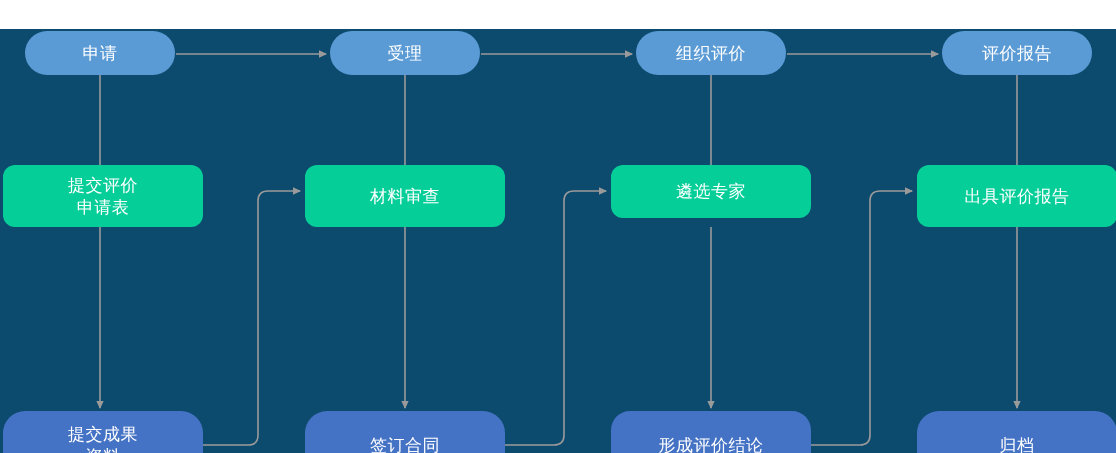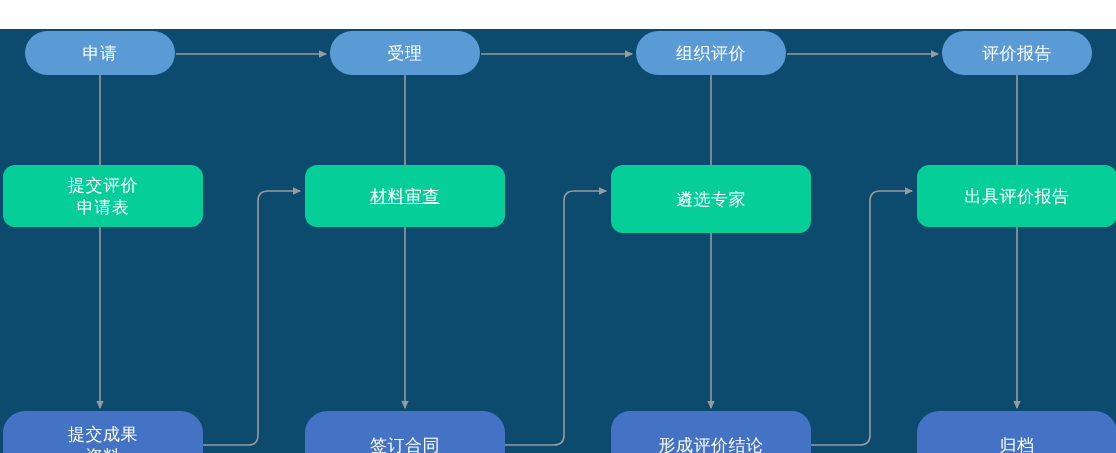--- a/index.html
+++ b/index.html
@@ -81,22 +81,22 @@
     </g>
   </svg>
 
   <div class="node stage" style="left:25px;  top:2px;  width:150px; height:44px;">申请</div>
   <div class="node stage" style="left:330px; top:2px;  width:150px; height:44px;">受理</div>
   <div class="node stage" style="left:636px; top:2px;  width:150px; height:44px;">组织评价</div>
   <div class="node stage" style="left:942px; top:2px;  width:150px; height:44px;">评价报告</div>
 
   <div class="node task" style="left:3px;   top:136px; width:200px; height:62px;">提交评价
 申请表</div>
-  <div class="node task" style="left:305px; top:136px; width:200px; height:62px;text-decoration:underline;">材料审查</div>
-  <div class="node task" style="left:611px; top:136px; width:200px; height:68px;">遴选专家</div>
+  <div class="node task" style="left:305px; top:136px; width:200px; height:62px;">材料审查</div>
+  <div class="node task" style="left:611px; top:136px; width:200px; height:53px;">遴选专家</div>
   <div class="node task" style="left:917px; top:136px; width:200px; height:62px;">出具评价报告</div>
 
 
   <div class="node outcome" style="left:3px;   top:382px; width:200px; height:68px;">提交成果
 资料</div>
   <div class="node outcome" style="left:305px; top:382px; width:200px; height:68px;">签订合同</div>
   <div class="node outcome" style="left:611px; top:382px; width:200px; height:68px;border-radius:19px;">形成评价结论</div>
   <div class="node outcome" style="left:917px; top:382px; width:200px; height:68px;">归档</div>
 
 </div>

